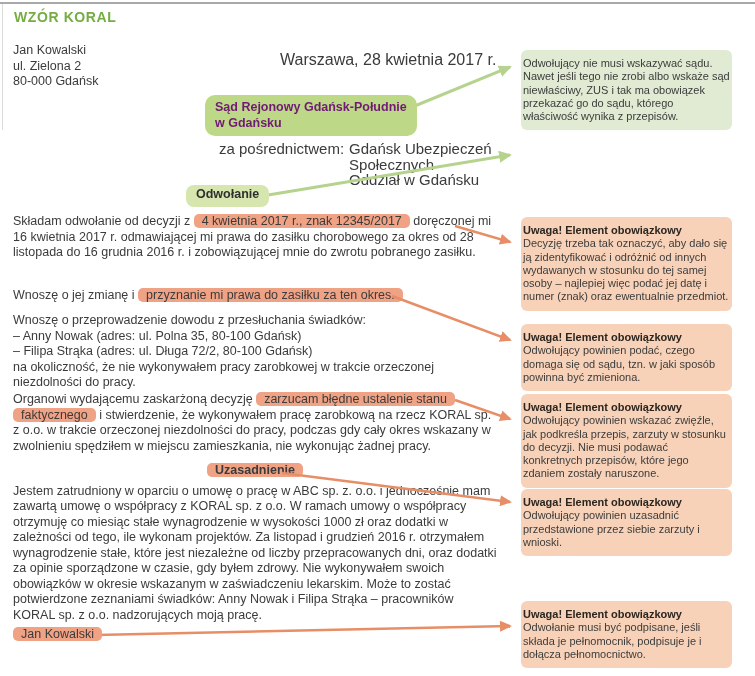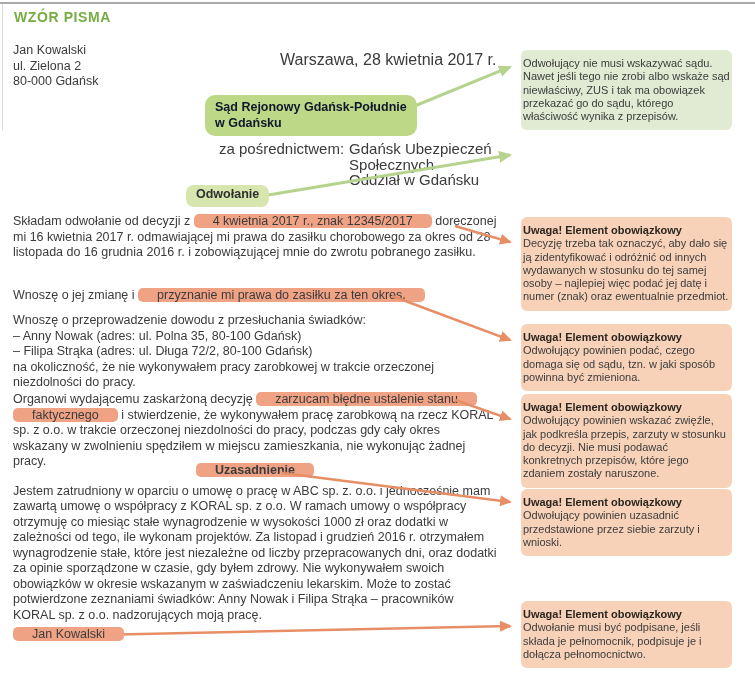--- a/index.html
+++ b/index.html
@@ -9,31 +9,31 @@
   }
   .top-rule{position:absolute;top:2px;left:0;width:755px;height:0;border-top:2px solid #a9a9a9;}
   .left-rule{position:absolute;top:4px;left:2px;width:0;height:126px;border-left:1px solid #dcdcdc;}
 
   .wzor-heading{position:absolute;left:14px;top:9px;font-size:14px;font-weight:bold;color:#75ad43;letter-spacing:0.6px;}
   .date-line{position:absolute;left:280px;top:31px;font-size:16px;margin-top:20px;}
   .sender{position:absolute;left:13px;top:43px;font-size:12.5px;line-height:15.5px;}
 
   .court-pill{
     position:absolute;left:205px;top:95px;background:#bdd887;border-radius:10px;
-    padding:4px 10px 5px;font-size:12.5px;font-weight:bold;line-height:16px;color:#0f172a;z-index:2;
+    padding:4px 10px 5px;font-size:12.5px;font-weight:bold;line-height:16px;color:#701a75;z-index:2;
   }
   .via-block{position:absolute;left:219px;top:141px;font-size:15px;line-height:15.5px;display:flex;gap:5px;}
   .title-pill{
     position:absolute;left:186px;top:185px;background:#d7e6ae;border-radius:8px;
     padding:2px 10px 6px;font-size:12.5px;font-weight:bold;color:#2f2f2f;z-index:2;
   }
 
   .para{position:absolute;left:13px;width:484px;font-size:12.5px;line-height:15.5px;}
   .hl{
-    background:#f0a285;border-radius:5px;padding:0 19px;
+    background:#f0a285;border-radius:5px;padding:0 8px;
     box-decoration-break:clone;-webkit-box-decoration-break:clone;
   }
   .sec-heading{text-align:center;}
   .sec-heading .hl{font-weight:bold;}
   .sec-body{margin-top:5px;}
   .signature{position:absolute;left:13px;top:627px;font-size:12.5px;z-index:2;}
 
   .note{
     position:absolute;left:521px;width:207px;border-radius:6px;
     padding:7px 2px;font-size:11px;line-height:13.3px;color:#3c3c3c;z-index:2;
@@ -62,21 +62,21 @@
     </defs>
     <path d="M400,112 L510,67" stroke="#b6d38e" stroke-width="3" fill="none" marker-end="url(#ah-g)"></path>
     <path d="M256,197 L510,155" stroke="#b6d38e" stroke-width="3" fill="none" marker-end="url(#ah-g)"></path>
     <path d="M455,226 L510,242" stroke="#e78e66" stroke-width="2.5" fill="none" marker-end="url(#ah-o)"></path>
     <path d="M392,296 L510,340" stroke="#e78e66" stroke-width="2.5" fill="none" marker-end="url(#ah-o)"></path>
     <path d="M455,400 L510,419" stroke="#e78e66" stroke-width="2.5" fill="none" marker-end="url(#ah-o)"></path>
     <path d="M282,473 L510,502" stroke="#e78e66" stroke-width="2.5" fill="none" marker-end="url(#ah-o)"></path>
     <path d="M96,635 L510,626" stroke="#e78e66" stroke-width="2.5" fill="none" marker-end="url(#ah-o)"></path>
   </svg>
 
-  <div class="wzor-heading">WZÓR PISMA</div>
+  <div class="wzor-heading">WZÓR KORAL</div>
   <div class="date-line">Warszawa, 28 kwietnia 2017 r.</div>
 
   <div class="sender">
     <div>Jan Kowalski</div>
     <div>ul. Zielona 2</div>
     <div>80-000 Gdańsk</div>
   </div>
 
   <div class="court-pill">
     <div>Sąd Rejonowy Gdańsk-Południe</div>

